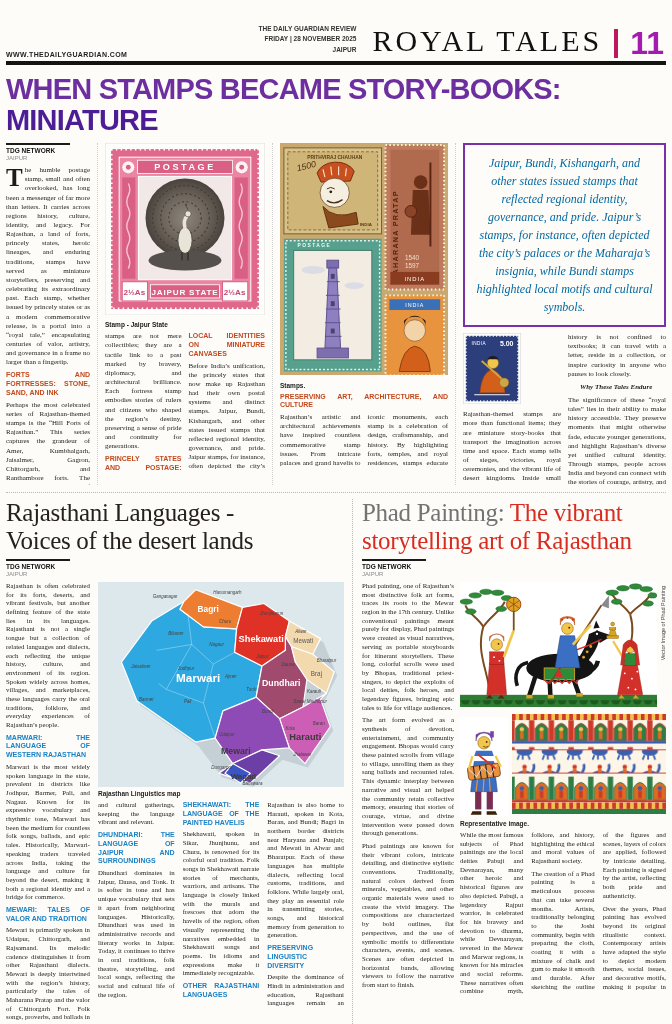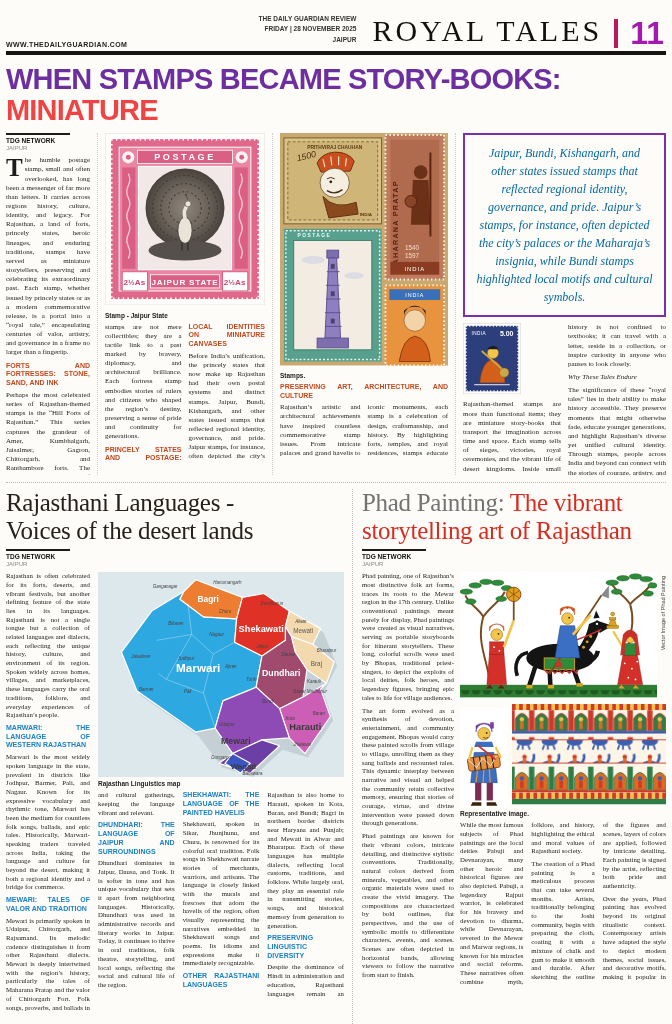--- a/index.html
+++ b/index.html
@@ -7,28 +7,28 @@
   body { font-family:"Liberation Serif", serif; color:#1c1c1c; padding:0 6px; }
 
   
   .masthead { display:flex; justify-content:space-between; align-items:flex-end;
               padding:14px 0 3px; border-bottom:4px solid #141414; }
   .mh-site { font:bold 7px "Liberation Sans", sans-serif; letter-spacing:.4px; color:#222; }
   .mh-right { display:flex; align-items:flex-end; }
   .mh-date  { text-align:right; font:bold 6.5px "Liberation Sans", sans-serif;
               line-height:1.6; color:#333; margin-right:12px; padding-bottom:3px; }
   .mh-section { font:400 30px "Liberation Serif", serif; letter-spacing:3px; color:#111;
-                padding:0 12px 0 4px; }
+                padding:0 12px 0 4px;margin-top:10px; }
   .mh-page { font:bold 32px "Liberation Sans", sans-serif; color:#a21caf;
              border-left:4px solid #be185d; padding:0 2px 0 12px; line-height:.9; }
 
   
   h1.main-hl { margin:9px 0 7px; font-family:"Liberation Sans", sans-serif; font-weight:800;
                font-size:29px; line-height:1.07; letter-spacing:-.8px; }
-  .hl-purple { color:#6d2f9f; } .hl-red { color:#ef4444; }
+  .hl-purple { color:#6d2f9f; } .hl-red { color:#4c1d95; }
 
   
   .byline { border-top:2px solid #1b1b1b; padding-top:2px; margin-bottom:5px; width:64px; }
   .byline .net { font:bold 6.5px "Liberation Sans", sans-serif; color:#111; }
   .byline .city{ font:6px "Liberation Sans", sans-serif; color:#8a8a8a; margin-top:1px; }
   .bodytext { font-size:7px; line-height:1.31; text-align:justify; }
   .bodytext p { margin-bottom:4px; }
   .sub { font:bold 7px "Liberation Sans", sans-serif; line-height:1.25; margin:4px 0 3px; }
   .sub.red { color:#c3491f; } .sub.blue { color:#1b82c5; }
   .caption { font:bold 6.5px "Liberation Sans", sans-serif; color:#222; margin:3px 0 4px; }
@@ -45,21 +45,21 @@
   .t-c3 { width:176px; flex:none; }
   .t-c4 { flex:1; }
   .cols2 { column-count:2; column-gap:7px; column-fill:auto; overflow:hidden; }
   .t-c2 .cols2 { height:144px; }
   .t-c3 .cols2 { height:56px; }
   .t-c4 .cols2 { height:188px; }
   .pullquote { border:2.5px solid #7b2fa8; padding:9px 10px; text-align:center;
                font:italic 12px "Liberation Serif", serif; line-height:1.5; color:#0369a1;
                margin-bottom:6px; }
   .india-stamp { width:58px; margin:0 4px 3px 0; }
-  .endure { font-weight:normal; font-style:italic; }
+  .endure { font-weight:bold; font-style:italic;margin-left:12px; }
 
   
   .bottom { display:flex; border-top:1px dotted #b8b8b8; margin-top:7px; padding-top:6px;
             height:548px; overflow:hidden; }
   .lang-art { width:338px; flex:none; }
   .phad-art { flex:1; border-left:1px dotted #b8b8b8; padding-left:9px; margin-left:8px; }
   h2.serif-hl { font:400 25px "Liberation Serif", serif; line-height:1.1;
                 letter-spacing:-.3px; margin-bottom:5px; color:#26211d; }
   .hl-green { color:#737373; } .hl-red2 { color:#d92c20; }
   .lang-body, .phad-body { display:flex; }

